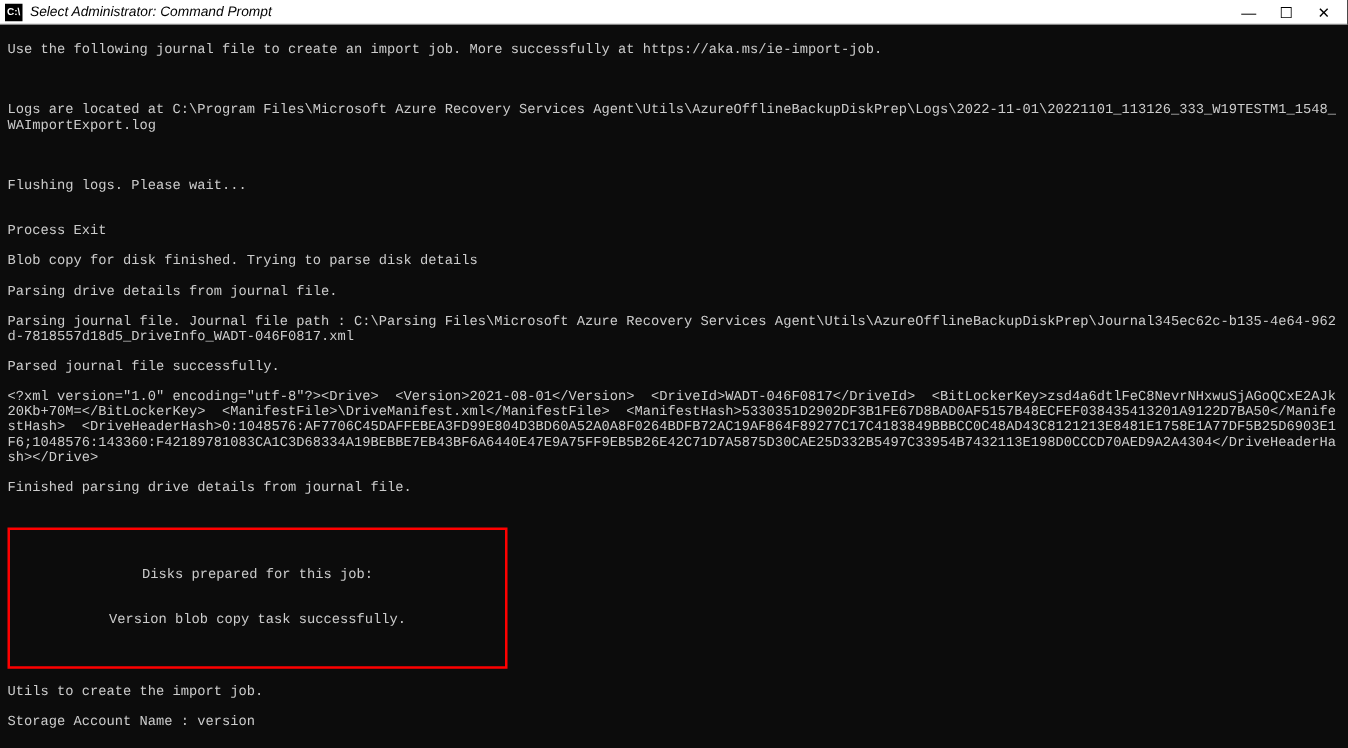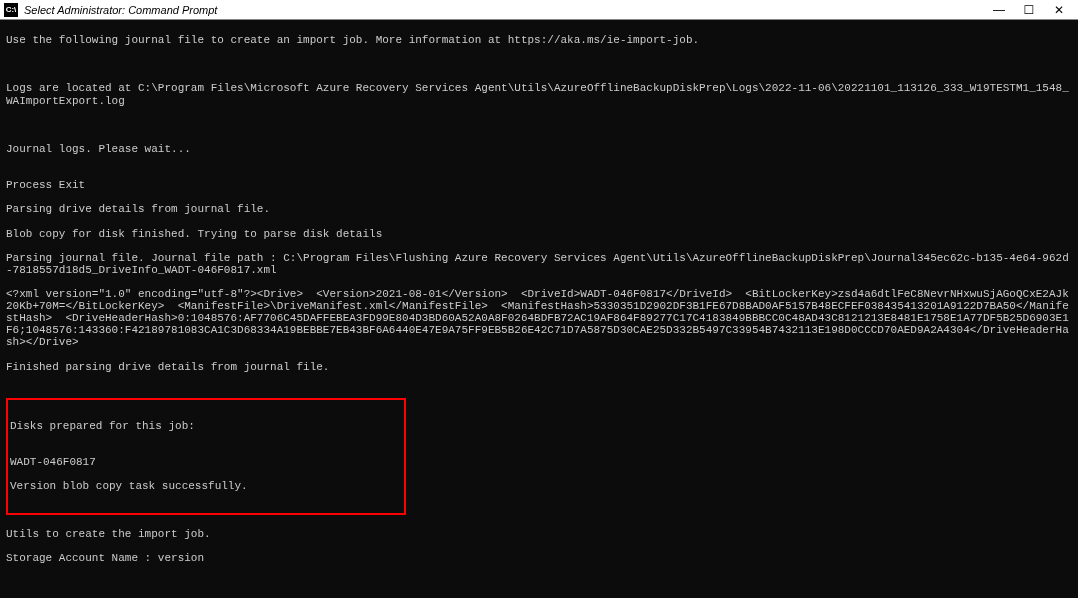--- a/index.html
+++ b/index.html
@@ -52,60 +52,61 @@
   flex: 1;
   padding: 2px 6px;
   line-height: 1.1;
   white-space: pre;
   overflow: hidden;
   position: relative;
 }
 .line { white-space: pre-wrap; word-break: break-all; }
 .highlight {
   border: 2px solid #ff0000;
-  padding: 8px 2px;
+  padding: 18px 2px;
   margin: 1px 0;
   display: inline-block;
   min-width: 400px;
+  text-align: center;
 }
 .highlight .line { white-space: pre-wrap; }
 </style>
 </head>
 <body>
 
 <div class="titlebar">
   <div class="icon">C:\</div>
   <div class="title">Select Administrator: Command Prompt</div>
   <div class="controls">
     <div class="ctrl">—</div>
     <div class="ctrl">☐</div>
     <div class="ctrl">✕</div>
   </div>
 </div>
 
 <div class="console">
-<div class="line">Use the following journal file to create an import job. More information at https://aka.ms/ie-import-job.</div>
+<div class="line">Use the following journal file to create an import job. More successfully at https://aka.ms/ie-import-job.</div>
 <div class="line"></div>
 <div class="line"></div>
-<div class="line">Logs are located at C:\Program Files\Microsoft Azure Recovery Services Agent\Utils\AzureOfflineBackupDiskPrep\Logs\2022-11-06\20221101_113126_333_W19TESTM1_1548_WAImportExport.log</div>
+<div class="line">Logs are located at C:\Program Files\Microsoft Azure Recovery Services Agent\Utils\AzureOfflineBackupDiskPrep\Logs\2022-11-01\20221101_113126_333_W19TESTM1_1548_WAImportExport.log</div>
 <div class="line"></div>
 <div class="line"></div>
-<div class="line">Journal logs. Please wait...</div>
+<div class="line">Flushing logs. Please wait...</div>
 <div class="line"></div>
 <div class="line">Process Exit</div>
+<div class="line">Blob copy for disk finished. Trying to parse disk details</div>
 <div class="line">Parsing drive details from journal file.</div>
-<div class="line">Blob copy for disk finished. Trying to parse disk details</div>
-<div class="line">Parsing journal file. Journal file path : C:\Program Files\Flushing Azure Recovery Services Agent\Utils\AzureOfflineBackupDiskPrep\Journal345ec62c-b135-4e64-962d-7818557d18d5_DriveInfo_WADT-046F0817.xml</div>
+<div class="line">Parsing journal file. Journal file path : C:\Parsing Files\Microsoft Azure Recovery Services Agent\Utils\AzureOfflineBackupDiskPrep\Journal345ec62c-b135-4e64-962d-7818557d18d5_DriveInfo_WADT-046F0817.xml</div>
+<div class="line">Parsed journal file successfully.</div>
 <div class="line">&lt;?xml version="1.0" encoding="utf-8"?&gt;&lt;Drive&gt;  &lt;Version&gt;2021-08-01&lt;/Version&gt;  &lt;DriveId&gt;WADT-046F0817&lt;/DriveId&gt;  &lt;BitLockerKey&gt;zsd4a6dtlFeC8NevrNHxwuSjAGoQCxE2AJk20Kb+70M=&lt;/BitLockerKey&gt;  &lt;ManifestFile&gt;\DriveManifest.xml&lt;/ManifestFile&gt;  &lt;ManifestHash&gt;5330351D2902DF3B1FE67D8BAD0AF5157B48ECFEF038435413201A9122D7BA50&lt;/ManifestHash&gt;  &lt;DriveHeaderHash&gt;0:1048576:AF7706C45DAFFEBEA3FD99E804D3BD60A52A0A8F0264BDFB72AC19AF864F89277C17C4183849BBBCC0C48AD43C8121213E8481E1758E1A77DF5B25D6903E1F6;1048576:143360:F42189781083CA1C3D68334A19BEBBE7EB43BF6A6440E47E9A75FF9EB5B26E42C71D7A5875D30CAE25D332B5497C33954B7432113E198D0CCCD70AED9A2A4304&lt;/DriveHeaderHash&gt;&lt;/Drive&gt;</div>
 <div class="line">Finished parsing drive details from journal file.</div>
 <div class="line"></div>
 <div class="highlight">
 <div class="line">Disks prepared for this job:</div>
 <div class="line"></div>
-<div class="line">WADT-046F0817</div>
 <div class="line">Version blob copy task successfully.</div>
 </div>
 <div class="line"></div>
 <div class="line">Utils to create the import job.</div>
 <div class="line">Storage Account Name : version</div>
 
 
 
 
 

